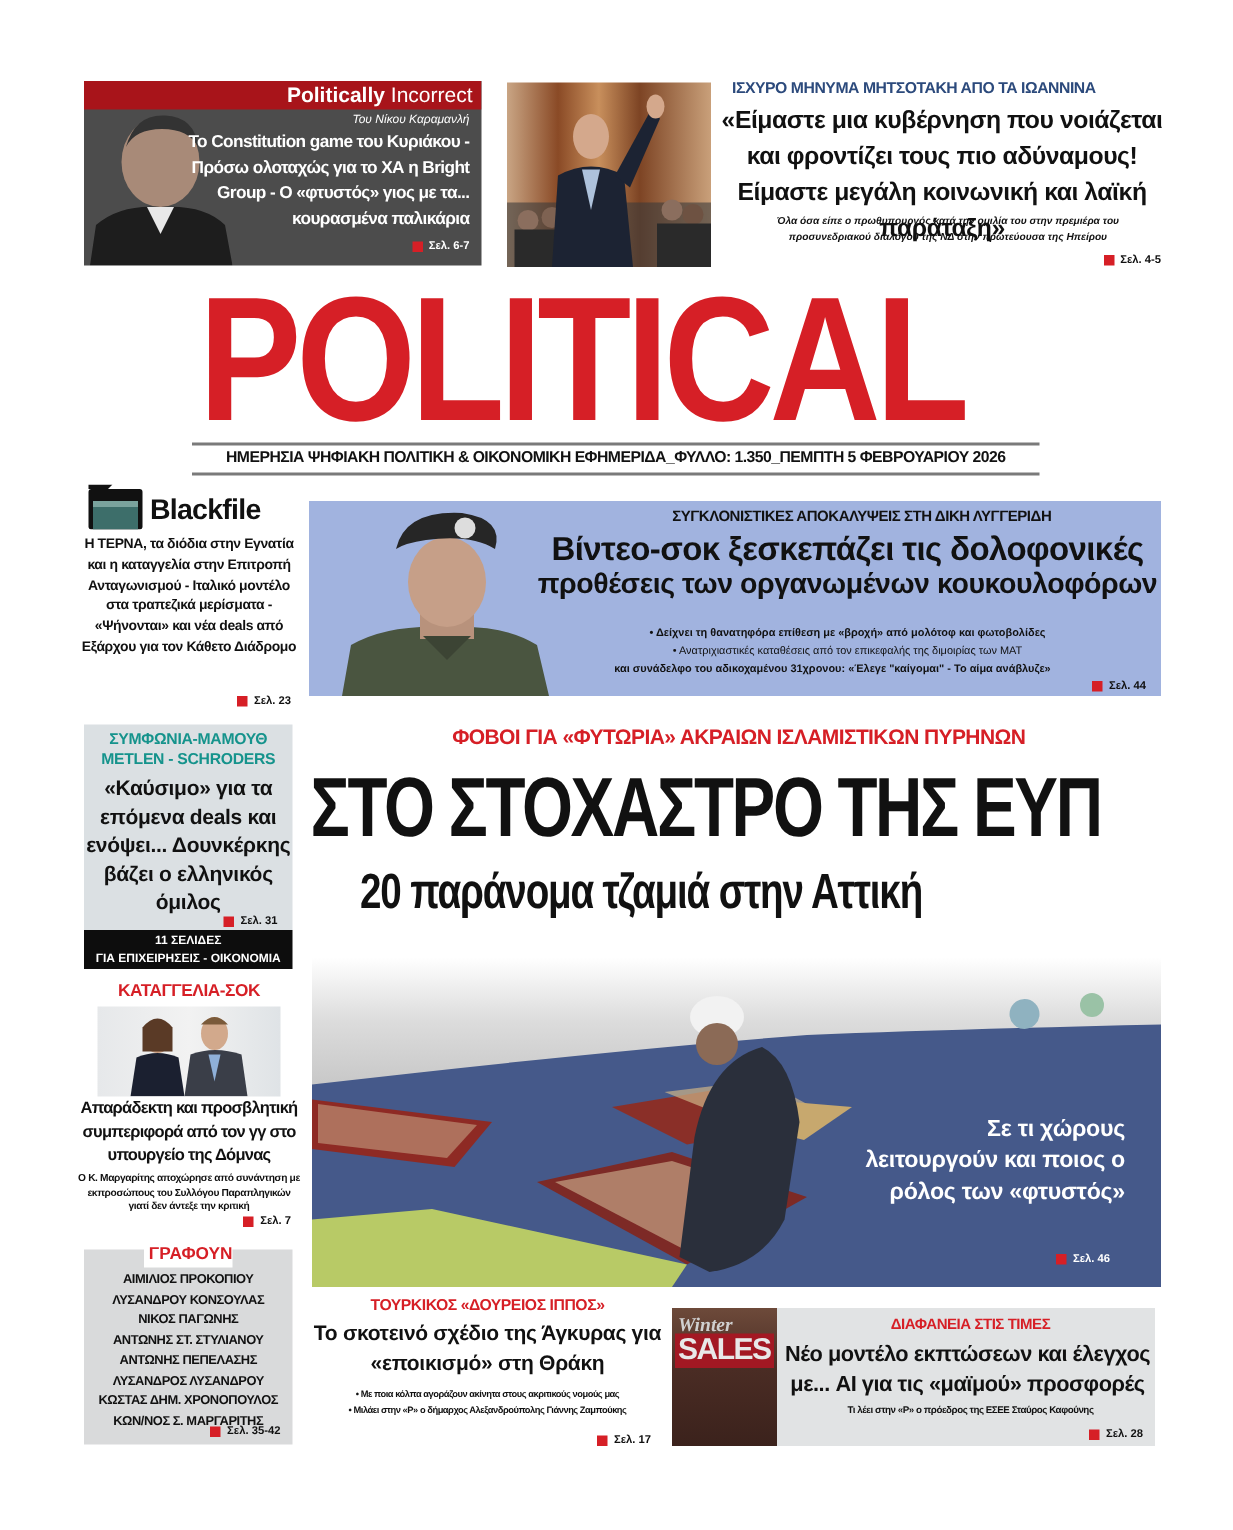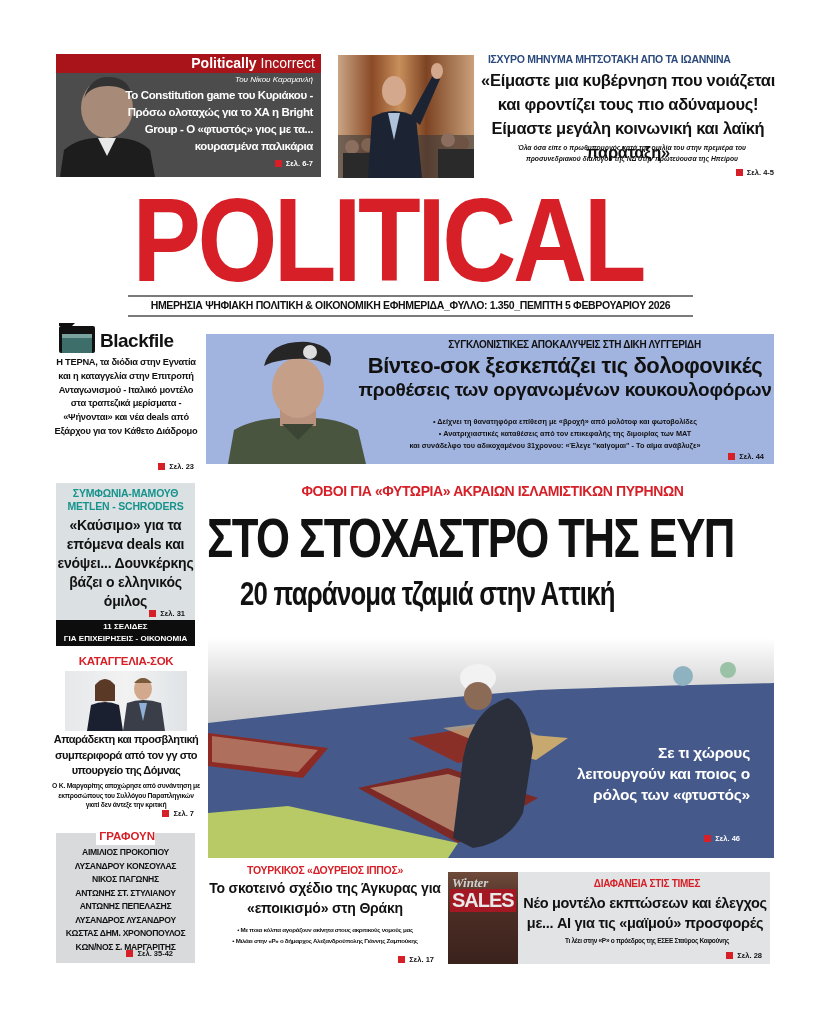--- a/index.html
+++ b/index.html
@@ -1,19 +1,19 @@
 <!DOCTYPE html>
 <html><head>
 <meta charset="utf-8">
 <style>
   * { box-sizing: border-box; margin: 0; padding: 0; }
   html, body { width: 822px; height: 1020px; background: #ffffff; overflow: hidden; }
   body { position: relative; font-family: "Liberation Sans", sans-serif; color: #111; }
   .abs { position: absolute; }
-  .sel { display: flex; align-items: center; justify-content: flex-end; gap: 4px; font-size: 7.5px; font-weight: bold; font-family: "Liberation Sans Narrow", "Liberation Sans", sans-serif; }
+  .sel { display: flex; align-items: flex-end; justify-content: flex-end; gap: 4px; font-size: 7.5px; font-weight: bold; font-family: "Liberation Sans Narrow", "Liberation Sans", sans-serif; }
   .sel .sq { width: 7px; height: 7px; background: #d61f26; display: inline-block; }
 
   
   #pi-box { left: 56px; top: 54px; width: 265px; height: 123px; background: #4c4c4c; overflow: hidden; }
   #pi-bar { left: 0; top: 0; width: 265px; height: 19px; background: #a8141a; }
   #pi-title { right: 6px; top: 1px; color: #fff; font-size: 14px; white-space: nowrap; }
   #pi-title b { font-weight: 900; }
   #pi-title span { font-weight: normal; }
   #pi-author { right: 8px; top: 21px; color: #fff; font-size: 8px; font-style: italic; }
   #pi-photo { left: 4px; top: 14px; width: 95px; height: 109px; }
@@ -39,21 +39,21 @@
   #bf-text { left: 52px; top: 356px; width: 148px; text-align: center; font-size: 9.3px; font-weight: bold; line-height: 13.8px; letter-spacing: -0.25px; }
   #bf-sel { right: 628px; top: 462px; }
 
   
   #lyg-box { left: 206px; top: 334px; width: 568px; height: 130px; background: #a1b3df; }
   #lyg-photo { left: 12px; top: 0; width: 158px; height: 130px; }
   #lyg-kicker { left: 176px; top: 5px; width: 385px; text-align: center; font-size: 10px; font-weight: bold; letter-spacing: -0.3px; }
   #lyg-title1 { left: 150px; top: 19px; width: 418px; text-align: center; font-size: 22px; font-weight: bold; letter-spacing: -0.4px; line-height: 25px; }
   #lyg-title2 { left: 150px; top: 44px; width: 418px; text-align: center; font-size: 19px; font-weight: bold; letter-spacing: -0.3px; line-height: 24px; }
   #lyg-b1 { left: 150px; top: 83px; width: 418px; text-align: center; font-size: 7.3px; font-weight: bold; }
-  #lyg-b2 { left: 150px; top: 95px; width: 418px; text-align: center; font-size: 7.3px; font-weight: bold; }
+  #lyg-b2 { left: 150px; top: 95px; width: 418px; text-align: center; font-size: 7.3px; font-weight: normal; }
   #lyg-b3 { left: 130px; top: 107px; width: 438px; text-align: center; font-size: 7.3px; font-weight: bold; }
   #lyg-sel { right: 10px; top: 118px; }
 
   
   #met-box { left: 56px; top: 483px; width: 139px; height: 137px; background: #dbe0e3; }
   #met-kicker1 { left: 0; top: 4px; width: 139px; text-align: center; color: #15938c; font-size: 10.5px; font-weight: bold; letter-spacing: -0.2px; }
   #met-kicker2 { left: 0; top: 17px; width: 139px; text-align: center; color: #15938c; font-size: 10.5px; font-weight: bold; letter-spacing: -0.2px; }
   #met-title { left: 0; top: 33px; width: 139px; text-align: center; font-size: 14px; font-weight: bold; line-height: 19px; letter-spacing: -0.2px; }
   #met-sel { right: 10px; top: 126px; }
   #met-band { left: 56px; top: 620px; width: 139px; height: 26px; background: #0d0d0d; color: #fff; text-align: center; font-size: 8px; font-weight: bold; line-height: 12px; padding-top: 1px; }
@@ -63,21 +63,21 @@
   #kat-photo { left: 65px; top: 671px; width: 122px; height: 60px; background: linear-gradient(90deg, #e6e8ea 0%, #f2f2f2 50%, #dfe3e6 100%); overflow: hidden; }
   #kat-title { left: 50px; top: 732px; width: 152px; text-align: center; font-size: 11px; font-weight: bold; line-height: 15.5px; letter-spacing: -0.5px; }
   #kat-sub { left: 52px; top: 781px; width: 148px; text-align: center; font-size: 6.8px; font-weight: bold; line-height: 9.5px; letter-spacing: -0.25px; }
   #kat-sel { right: 628px; top: 809px; }
 
   
   #gr-box { left: 56px; top: 833px; width: 139px; height: 130px; background: #d9dadb; }
   #gr-kicker-bg { left: 40px; top: -3px; width: 59px; height: 15px; background: #fff; }
   #gr-kicker { left: 40px; top: -3px; width: 59px; text-align: right; color: #d61f26; font-size: 11.5px; font-weight: bold; }
   #gr-names { left: 0; top: 13px; width: 139px; text-align: center; font-size: 8.6px; font-weight: bold; line-height: 13.5px; letter-spacing: -0.3px; }
-  #gr-sel { right: 22px; top: 116px; margin-left: 18px; }
+  #gr-sel { right: 8px; top: 116px; margin-left: 18px; }
 
   
   #main-kicker { left: 210px; top: 483px; width: 565px; text-align: center; color: #d61f26; font-size: 14px; font-weight: bold; letter-spacing: -0.4px; }
   #main-title { left: 207px; top: 503px; width: 570px; height: 70px; font-size: 56px; font-weight: 900; line-height: 70px; white-space: nowrap; letter-spacing: -2px; transform: scaleX(0.78); transform-origin: left top; }
   #main-sub { left: 240px; top: 573px; width: 560px; font-size: 33px; font-weight: 900; white-space: nowrap; letter-spacing: -1px; line-height: 42px; transform: scaleX(0.78); transform-origin: left top; }
   #main-photo { left: 208px; top: 638px; width: 566px; height: 220px; overflow: hidden; background: #45598a; }
   #main-caption { right: 24px; top: 104px; width: 180px; text-align: right; color: #fff; font-size: 15.5px; font-weight: bold; line-height: 21px; letter-spacing: -0.2px; }
   #main-sel { right: 34px; top: 196px; color: #fff; }
 
   

